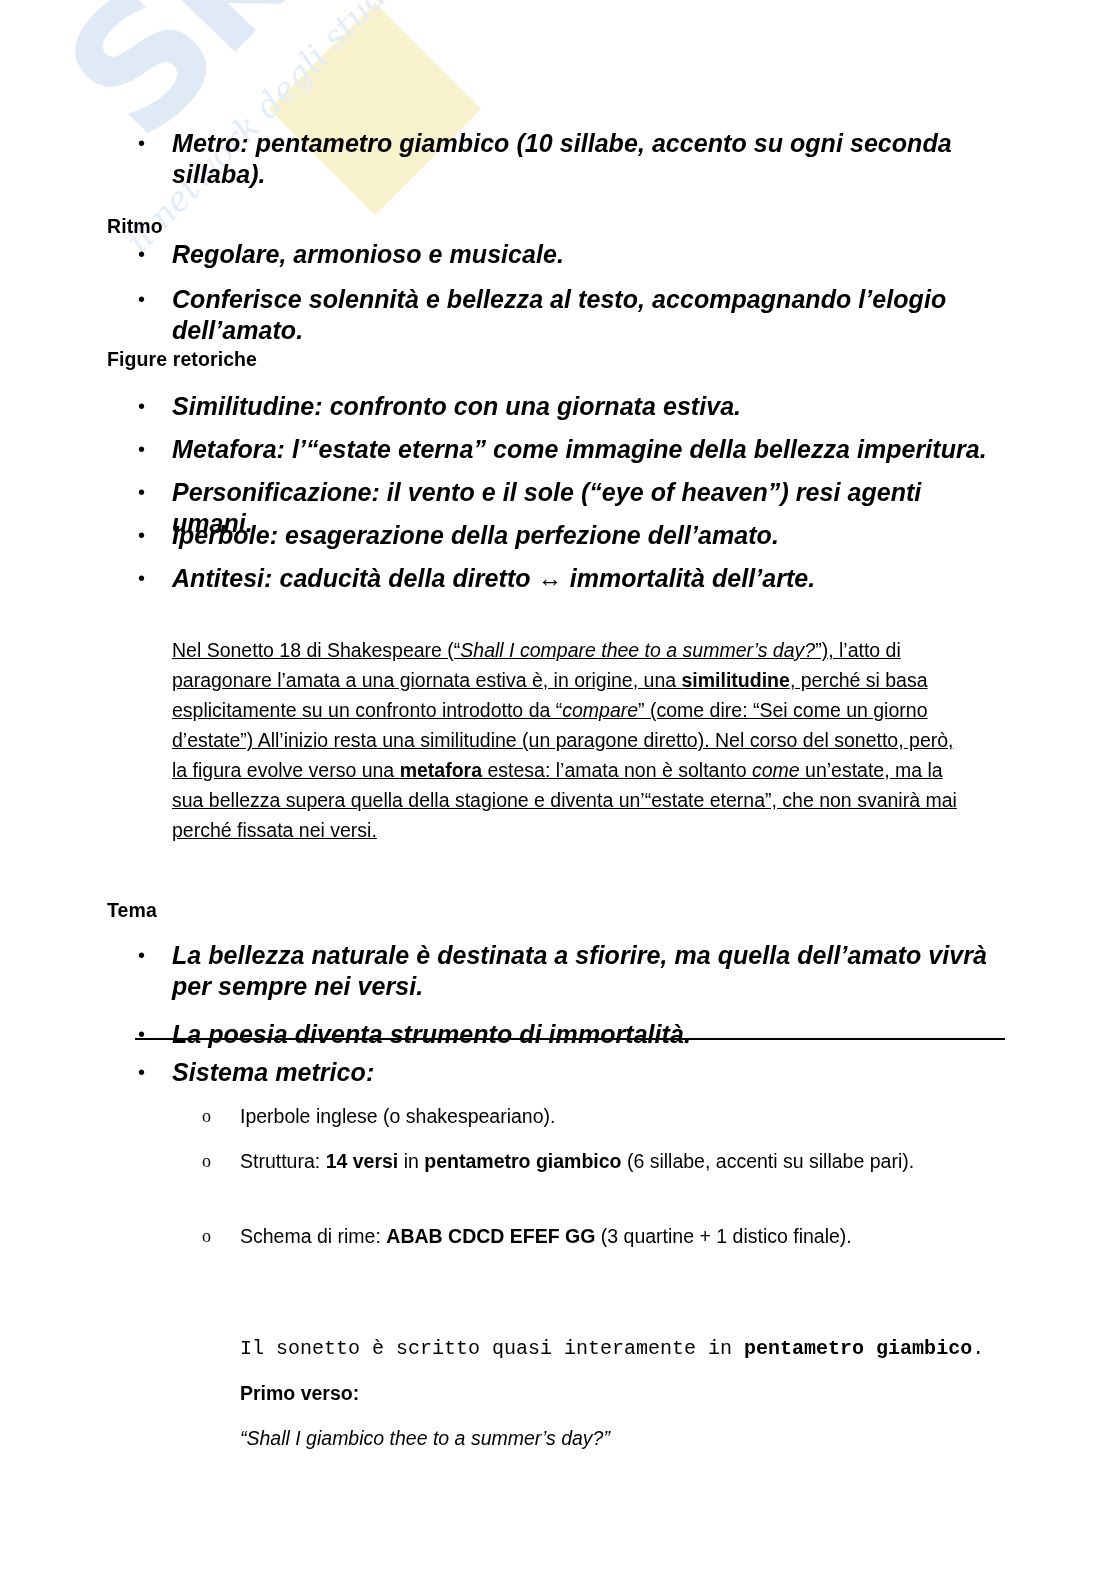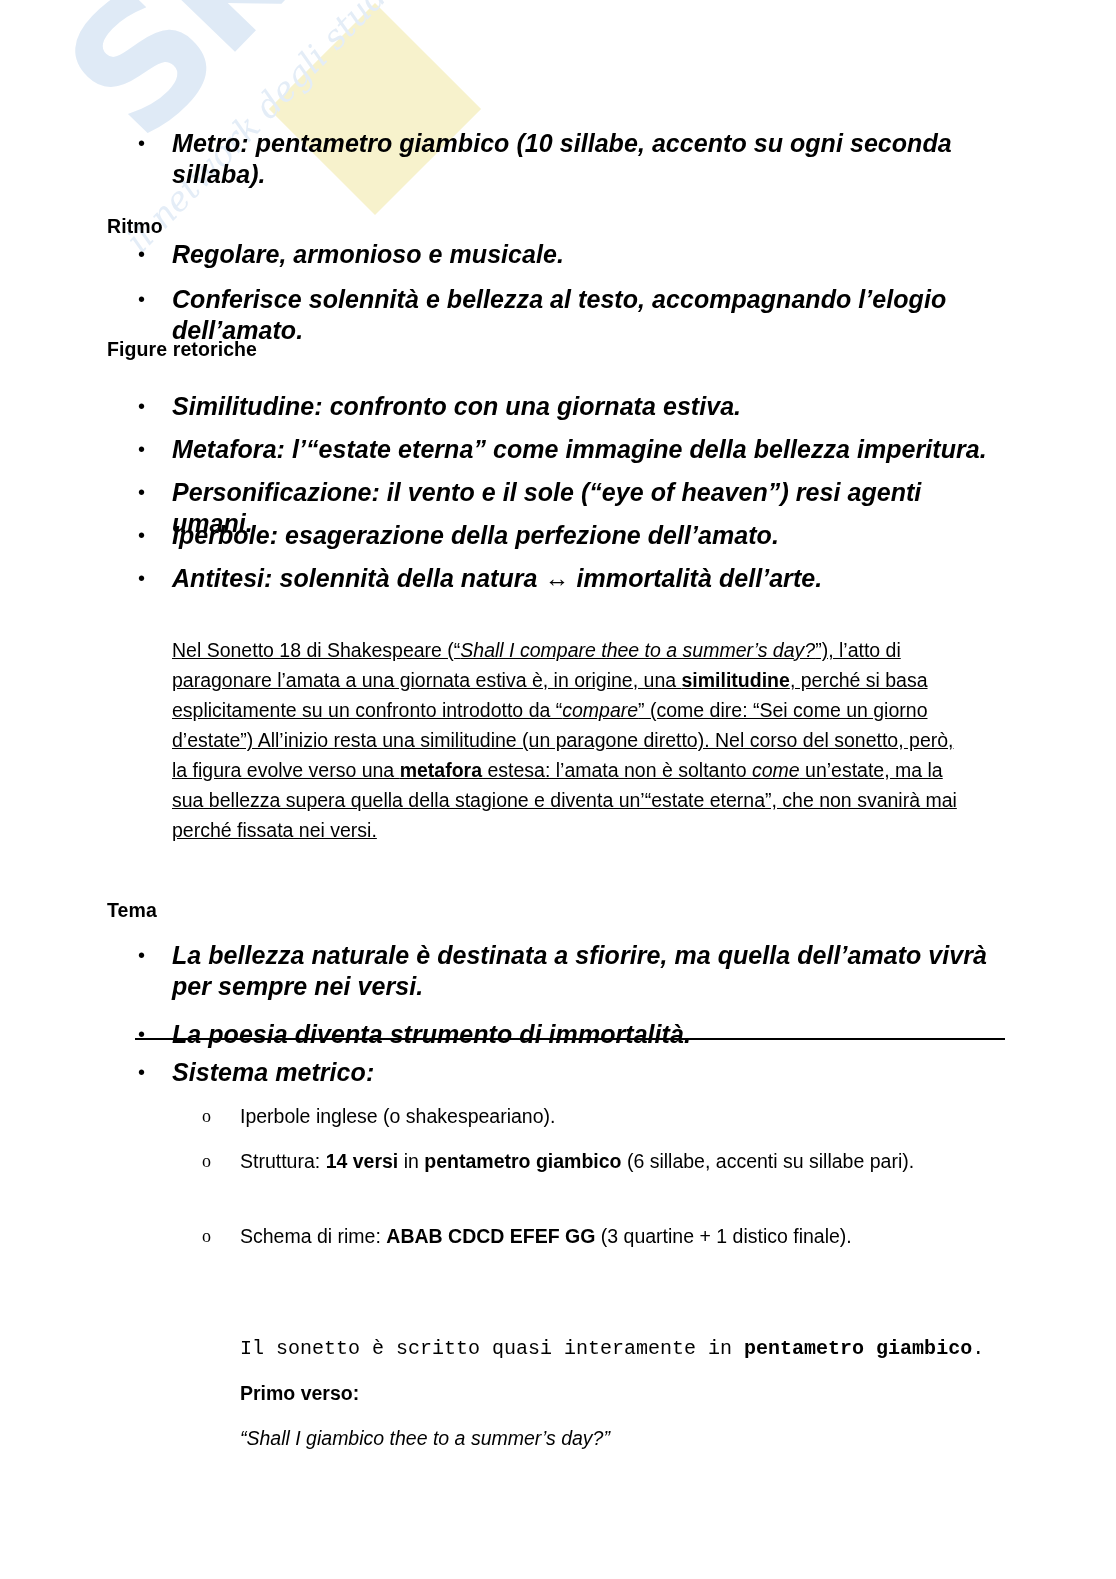--- a/index.html
+++ b/index.html
@@ -175,21 +175,21 @@
     <div class="block bullet-row" style="top:239px;">
       <span class="bullet-mark">•</span>
       <span class="bullet-text">Regolare, armonioso e musicale.</span>
     </div>
 
     <div class="block bullet-row" style="top:284px;">
       <span class="bullet-mark">•</span>
       <span class="bullet-text">Conferisce solennità e bellezza al testo, accompagnando l’elogio dell’amato.</span>
     </div>
 
-    <div class="block heading" style="top:338px;">Figure retoriche</div>
+    <div class="block heading" style="top:348px;">Figure retoriche</div>
 
     <div class="block bullet-row" style="top:391px;">
       <span class="bullet-mark">•</span>
       <span class="bullet-text">Similitudine: confronto con una giornata estiva.</span>
     </div>
 
     <div class="block bullet-row" style="top:434px;">
       <span class="bullet-mark">•</span>
       <span class="bullet-text">Metafora: l’“estate eterna” come immagine della bellezza imperitura.</span>
     </div>
@@ -199,21 +199,21 @@
       <span class="bullet-text">Personificazione: il vento e il sole (“eye of heaven”) resi agenti umani.</span>
     </div>
 
     <div class="block bullet-row" style="top:520px;">
       <span class="bullet-mark">•</span>
       <span class="bullet-text">Iperbole: esagerazione della perfezione dell’amato.</span>
     </div>
 
     <div class="block bullet-row" style="top:563px;">
       <span class="bullet-mark">•</span>
-      <span class="bullet-text">Antitesi: solennità della natura ↔ immortalità dell’arte.</span>
+      <span class="bullet-text">Antitesi: caducità della diretto ↔ immortalità dell’arte.</span>
     </div>
 
     <div class="block para" style="top:635px;"><span>Nel Sonetto 18 di Shakespeare (“</span><i>Shall I compare thee to a summer’s day?</i><span>”), l’atto di paragonare l’amata a una giornata estiva è, in origine, una </span><b>similitudine</b><span>, perché si basa esplicitamente su un confronto introdotto da “</span><i>compare</i><span>” (come dire: “Sei come un giorno d’estate”) All’inizio resta una similitudine (un paragone diretto). Nel corso del sonetto, però, la figura evolve verso una </span><b>metafora</b><span> estesa: l’amata non è soltanto </span><i>come</i><span> un’estate, ma la sua bellezza supera quella della stagione e diventa un’“estate eterna”, che non svanirà mai perché fissata nei versi.</span></div>
 
     <div class="block heading" style="top:899px;">Tema</div>
 
     <div class="block bullet-row" style="top:940px;">
       <span class="bullet-mark">•</span>
       <span class="bullet-text">La bellezza naturale è destinata a sfiorire, ma quella dell’amato vivrà per sempre nei versi.</span>
     </div>

